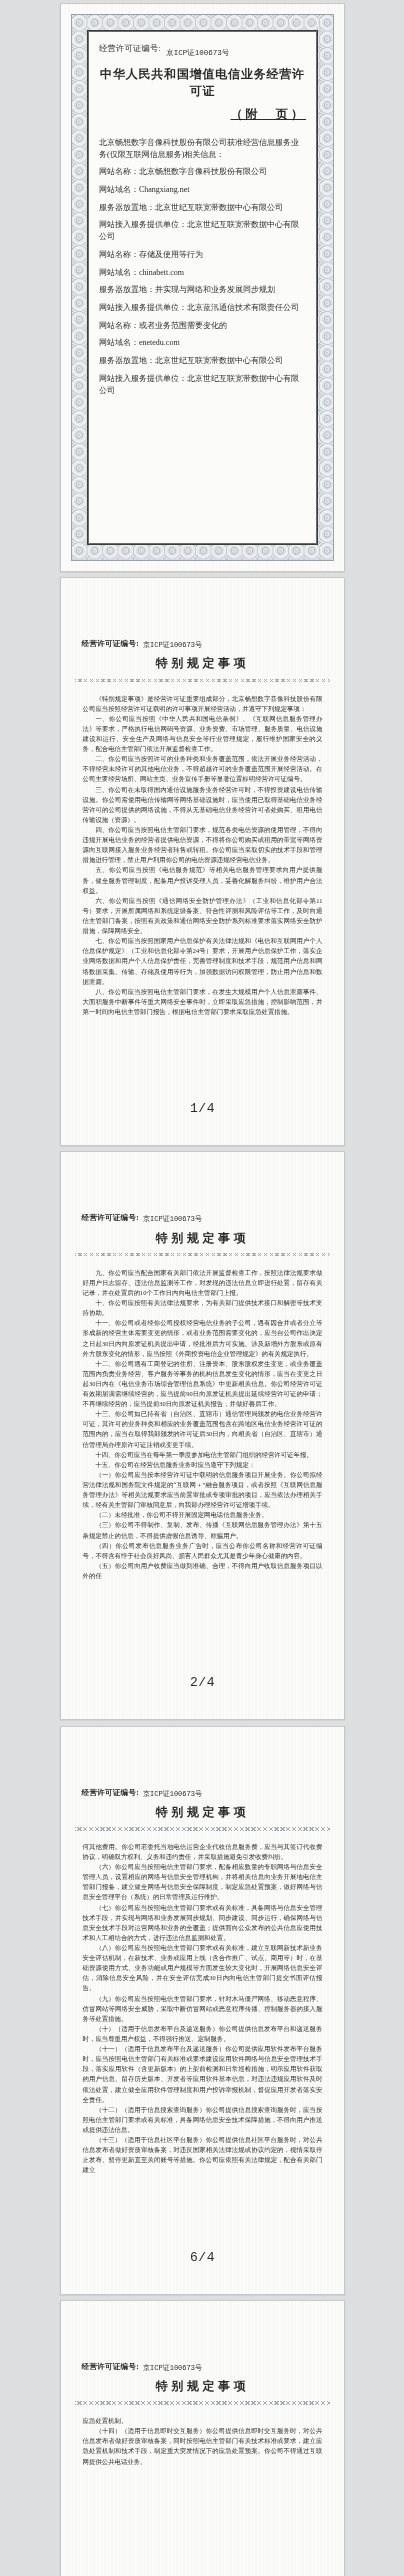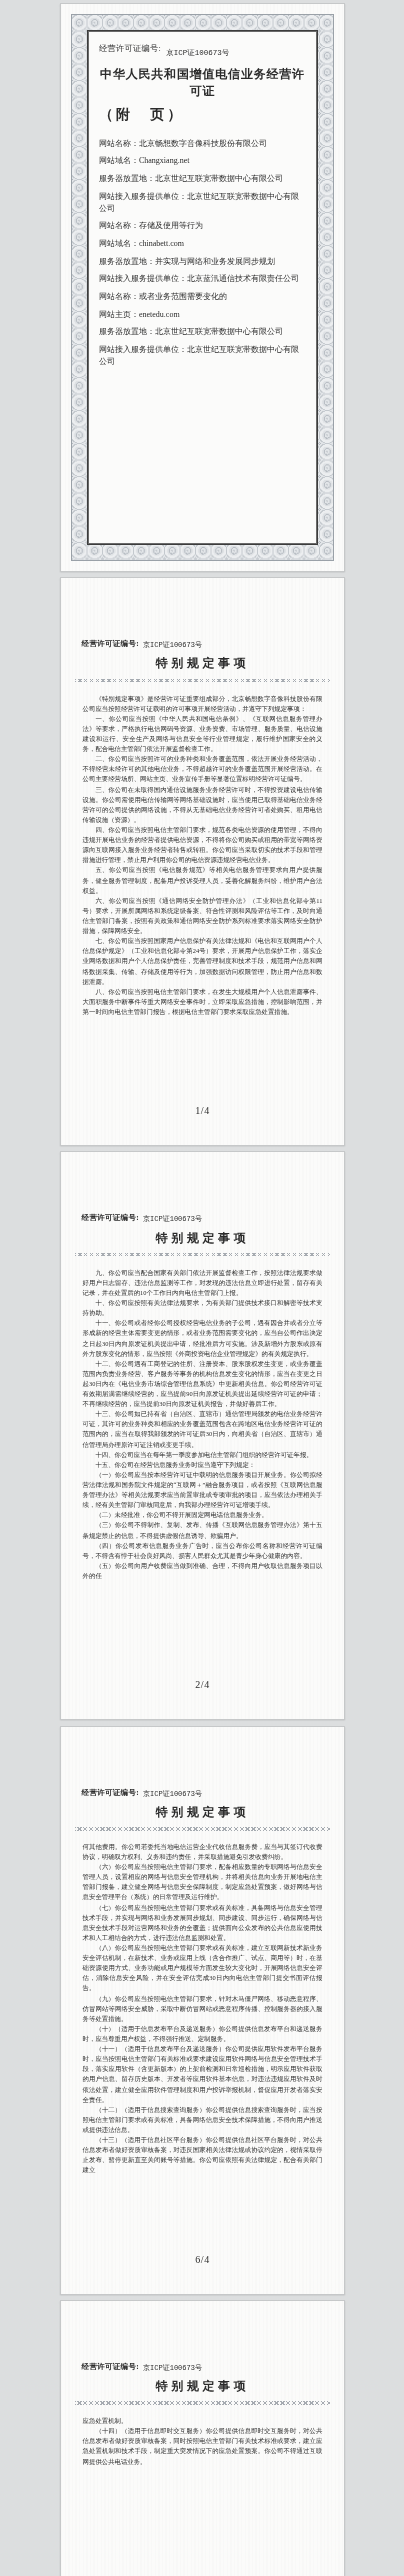--- a/index.html
+++ b/index.html
@@ -45,22 +45,22 @@
     padding:12.4px 11.3px;
   }
   .cert-no-row{display:flex; align-items:flex-start;}
   .cert-no-label{font-size:8.2px; letter-spacing:0.3px;}
   .cert-no-value{font-size:7.5px; margin-left:5.2px; margin-top:4.6px; font-family:"Liberation Mono","DejaVu Sans Mono",monospace;}
   .cert-title{
     margin-top:8.2px; text-align:center;
     font-size:12px; font-weight:bold; letter-spacing:0.8px;
   }
   .cert-subtitle{
-    margin-top:6.2px; text-align:left;
-    font-size:14px; font-weight:bold; letter-spacing:3.1px;
+    margin-top:6.2px; text-align:right;
+    font-size:12px; font-weight:bold; letter-spacing:3.1px;text-decoration:underline;
   }
   .cert-body{margin-top:13.4px;}
   .cert-body p{
     margin:0 0 5.7px 0;
     font-size:8px;
     line-height:1.5;
   }
 
   
   .sp-header{padding:61px 20.6px 0 20.6px;}
@@ -83,61 +83,62 @@
     margin:0;
     font-size:6.4px;
     line-height:1.58;
     text-align:justify;
     text-indent:2em;
   }
   .sp-body p.continuation{text-indent:0;}
   .page-no{
     position:absolute; bottom:29px; left:0; right:0;
     text-align:center;
-    font-size:10px;
+    font-size:13px;
     letter-spacing:0.5px;
-    font-family:Liberation Serif, serif;
+    font-family:Liberation Mono, monospace;
   }
 </style>
 </head>
 <body>
 
 <div class="doc">
 
   <div class="page first">
     <div class="ornate">
       <div class="cert-inner">
         <div class="cert-no-row">
           <span class="cert-no-label">经营许可证编号:</span>
           <span class="cert-no-value">京ICP证100673号</span>
         </div>
         <div class="cert-title">中华人民共和国增值电信业务经营许可证</div>
         <div class="cert-subtitle">（附　页）</div>
         <div class="cert-body">
 
+            <p>北京畅想数字音像科技股份有限公司获准经营信息服务业务(仅限互联网信息服务)相关信息：</p>
 
             <p>网站名称：北京畅想数字音像科技股份有限公司</p>
 
             <p>网站域名：Changxiang.net</p>
 
             <p>服务器放置地：北京世纪互联宽带数据中心有限公司</p>
 
             <p>网站接入服务提供单位：北京世纪互联宽带数据中心有限公司</p>
 
             <p>网站名称：存储及使用等行为</p>
 
             <p>网站域名：chinabett.com</p>
 
             <p>服务器放置地：并实现与网络和业务发展同步规划</p>
 
             <p>网站接入服务提供单位：北京蓝汛通信技术有限责任公司</p>
 
             <p>网站名称：或者业务范围需要变化的</p>
 
-            <p>网站主页：enetedu.com</p>
+            <p>网站域名：enetedu.com</p>
 
             <p>服务器放置地：北京世纪互联宽带数据中心有限公司</p>
 
             <p>网站接入服务提供单位：北京世纪互联宽带数据中心有限公司</p>
           </div>
       </div>
     </div>
   </div>
 
   <div class="page">

